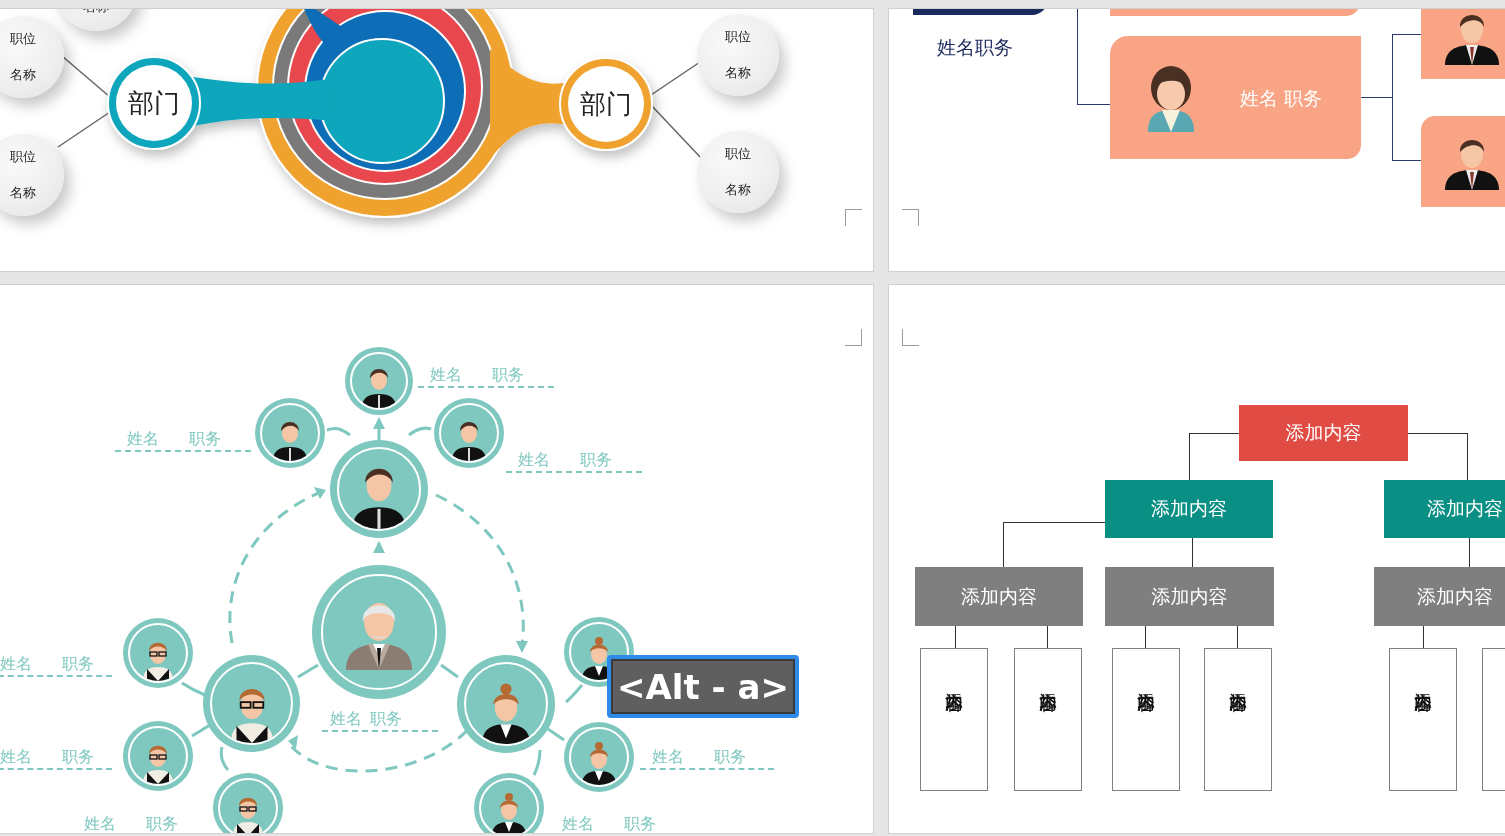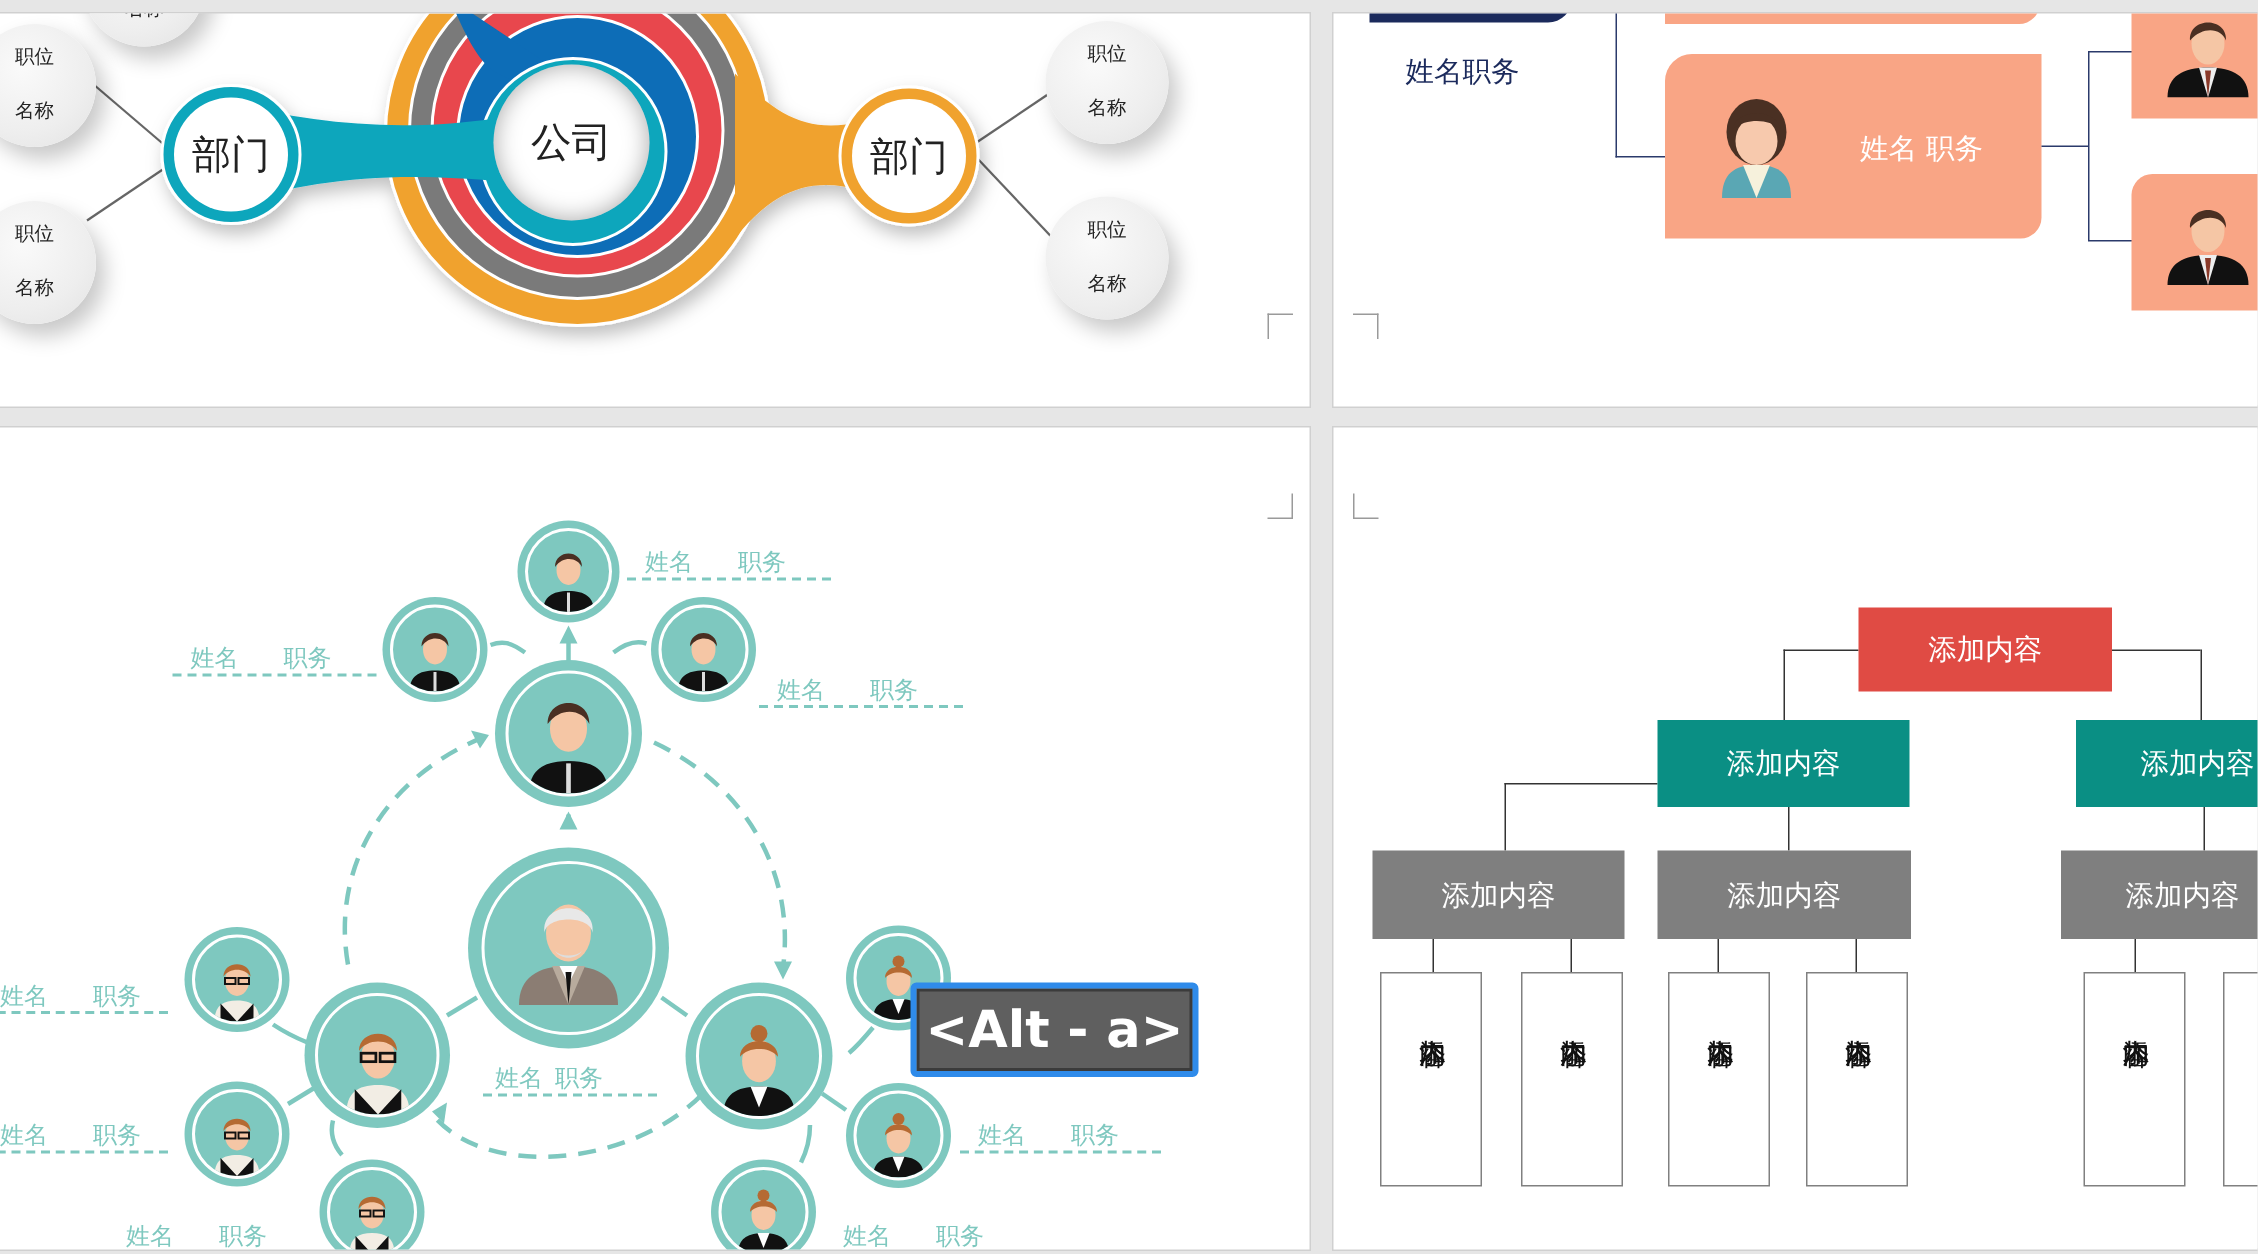--- a/index.html
+++ b/index.html
@@ -53,21 +53,21 @@
       box-sizing:border-box; display:flex; align-items:center; justify-content:center;
     }
     .tnode .inner {
       border-radius:50%; border:2px solid #fff; box-sizing:border-box;
       width:86%; height:86%; display:flex; align-items:flex-end; justify-content:center; overflow:hidden;
     }
     .teal-label {
       position:absolute; color:#7ec8bf; font-size:16px; white-space:nowrap;
       border-bottom:2px dashed #7ec8bf; padding:0 4px 0 12px; line-height:20px;
     }
-    .teal-label span + span { margin-left:30px; }
+    .teal-label span + span { margin-left:30px;font-family:Liberation Mono, monospace; }
 
     
     .org-box {
       position:absolute; color:#fff; font-size:19px;
       display:flex; align-items:center; justify-content:center;
     }
     .org-red { background:#e04b44; }
     .org-teal { background:#0a8f84; }
     .org-grey { background:#7f7f7f; }
     .org-leaf {
@@ -112,23 +112,20 @@
       <circle cx="382" cy="92" r="62" fill="#11a6bc" stroke="#fff" stroke-width="2"></circle>
 
       <path d="M150,60 C210,72 260,80 330,70 L335,112 C260,105 210,110 150,128 Z" fill="#11a6bc"></path>
       <circle cx="154" cy="94" r="46" fill="#11a6bc" stroke="#fff" stroke-width="2"></circle>
 
       <path d="M490,40 C520,70 540,80 575,72 L575,118 C540,108 515,118 490,150 Z" fill="#f0a22e"></path>
       <circle cx="606" cy="95" r="46" fill="#f0a22e" stroke="#fff" stroke-width="2"></circle>
     </g>
   </svg>
 
-  <div class="company-core" style="left:329px;top:34px;width:104px;height:104px;">
-    <span>公司</span>
-  </div>
   <div class="dept-node" style="left:116px;top:56px;">
     <span>部门</span>
   </div>
   <div class="dept-node" style="left:568px;top:57px;">
     <span>部门</span>
   </div>
 
   <div class="grey-bubble" style="left:55px;top:-60px;">
     <span></span>
       <span style="margin-top:34px">名称</span>

